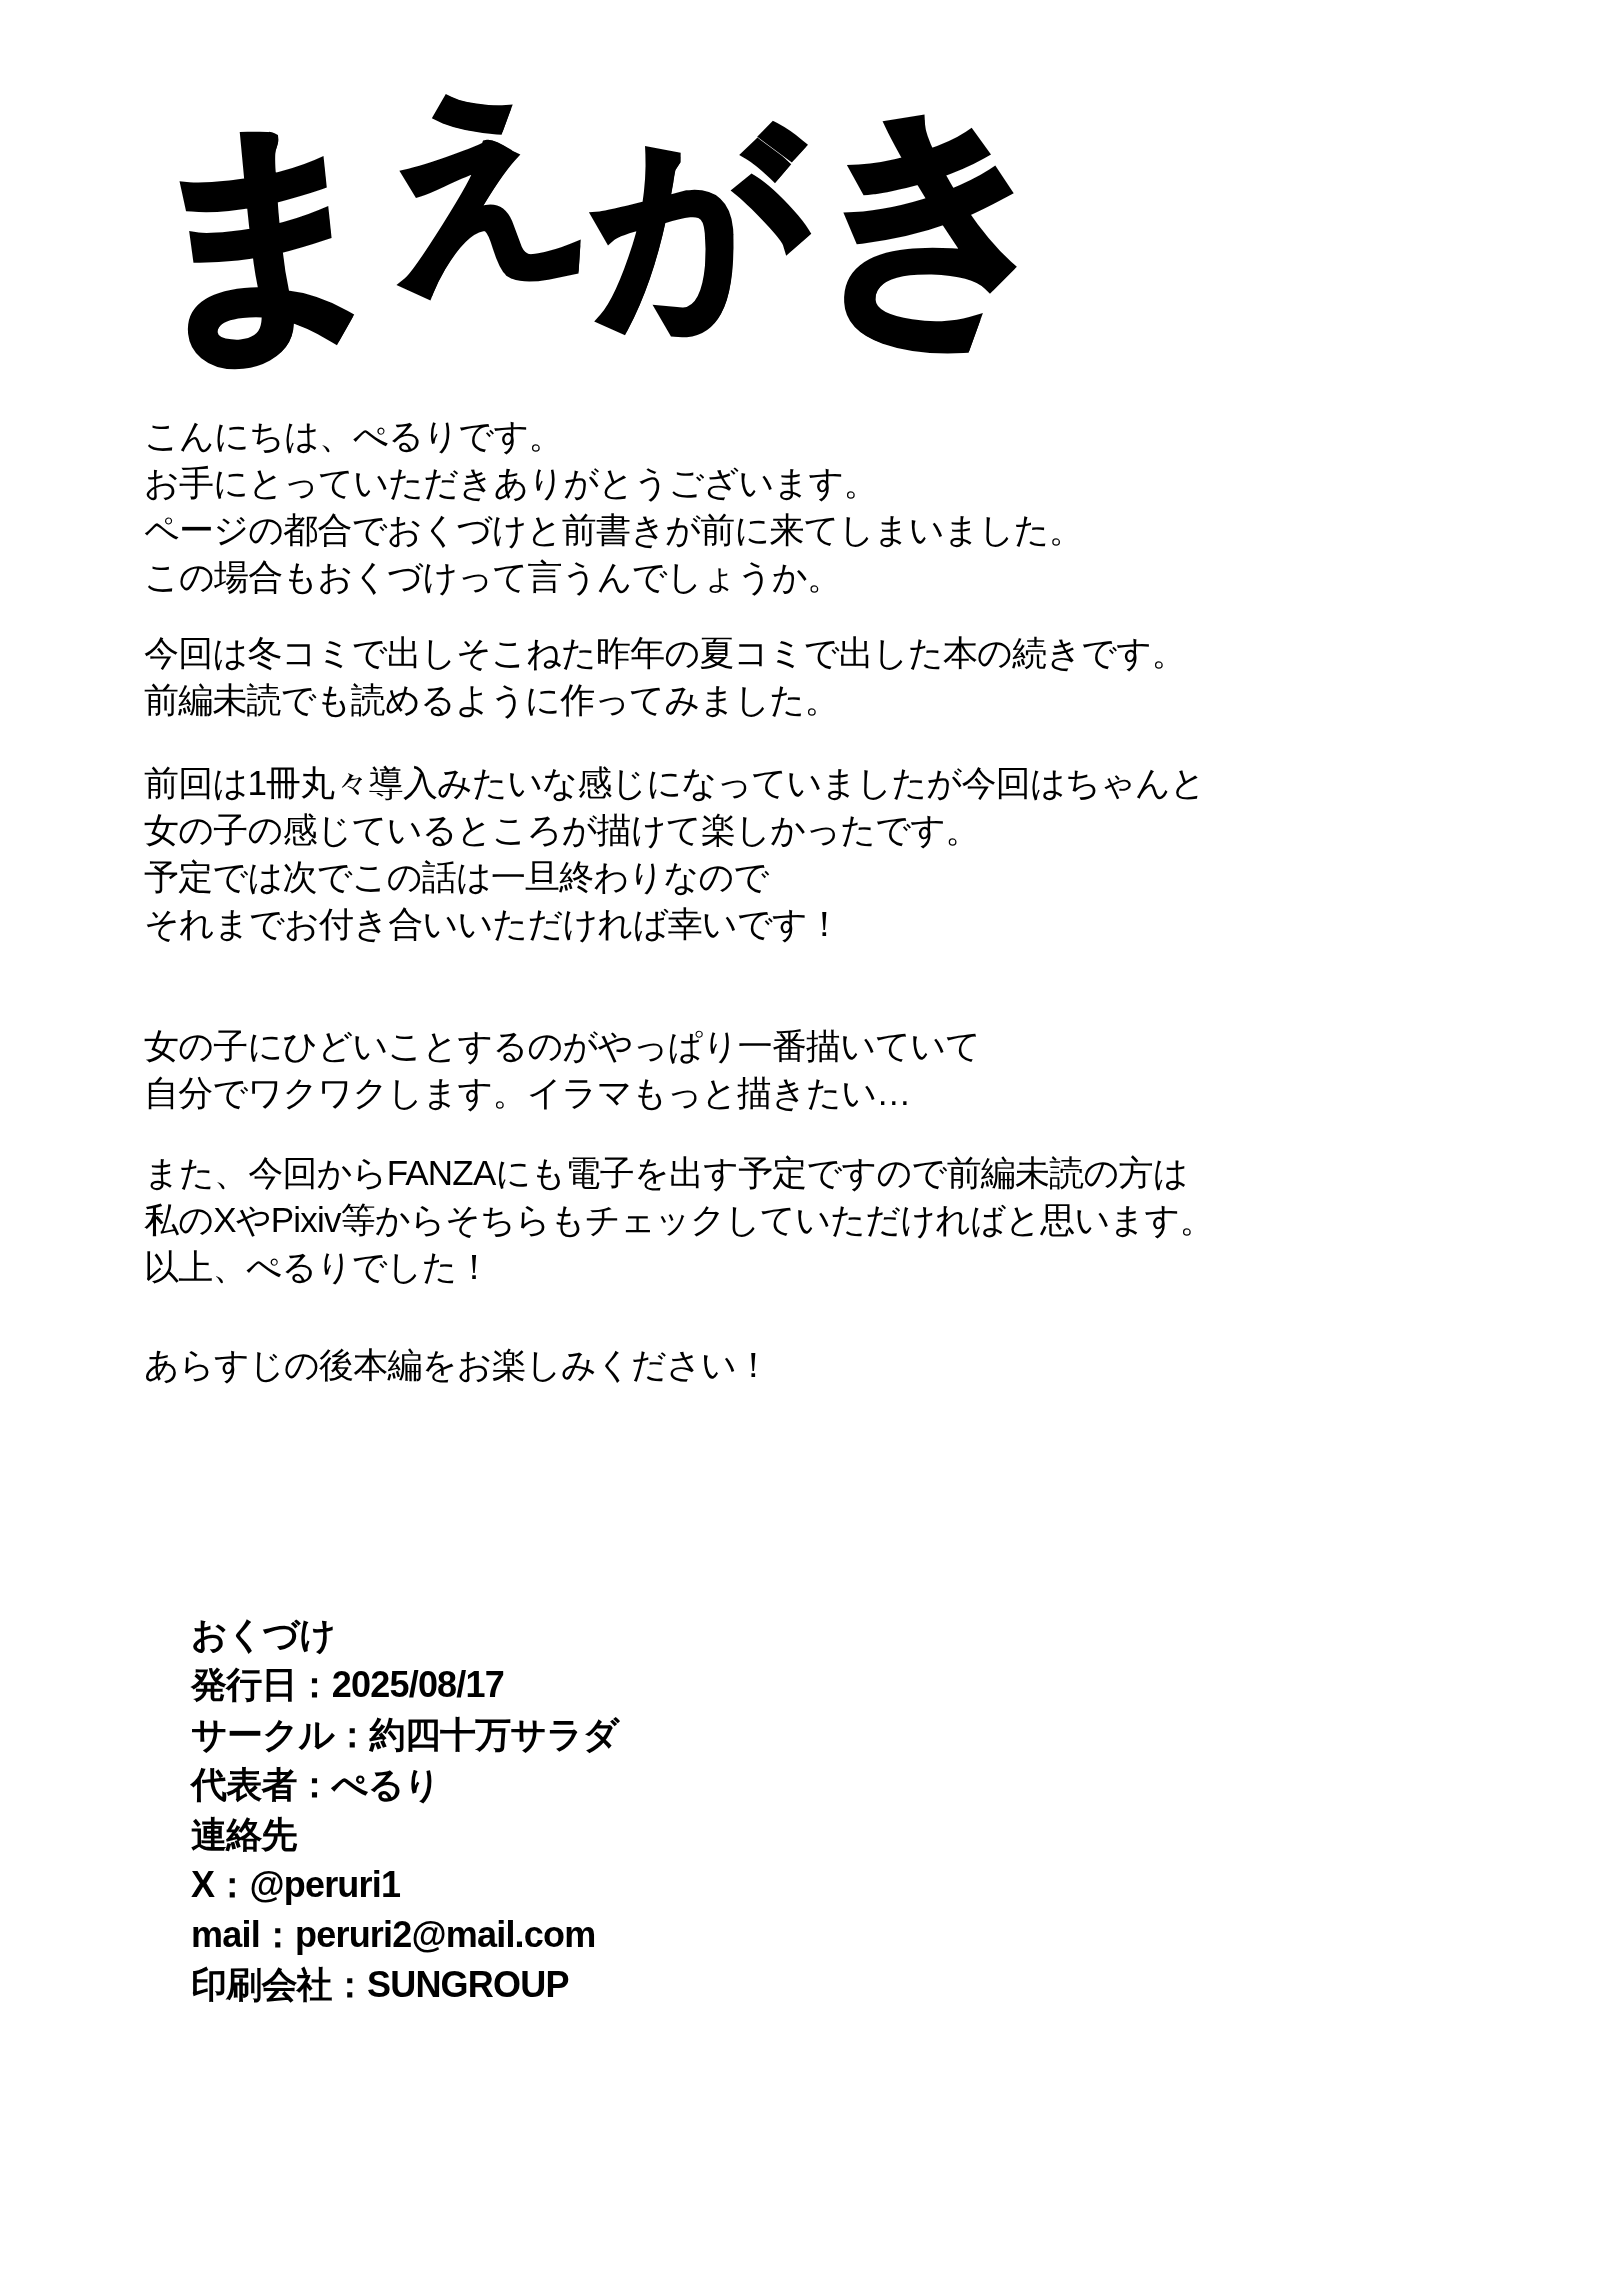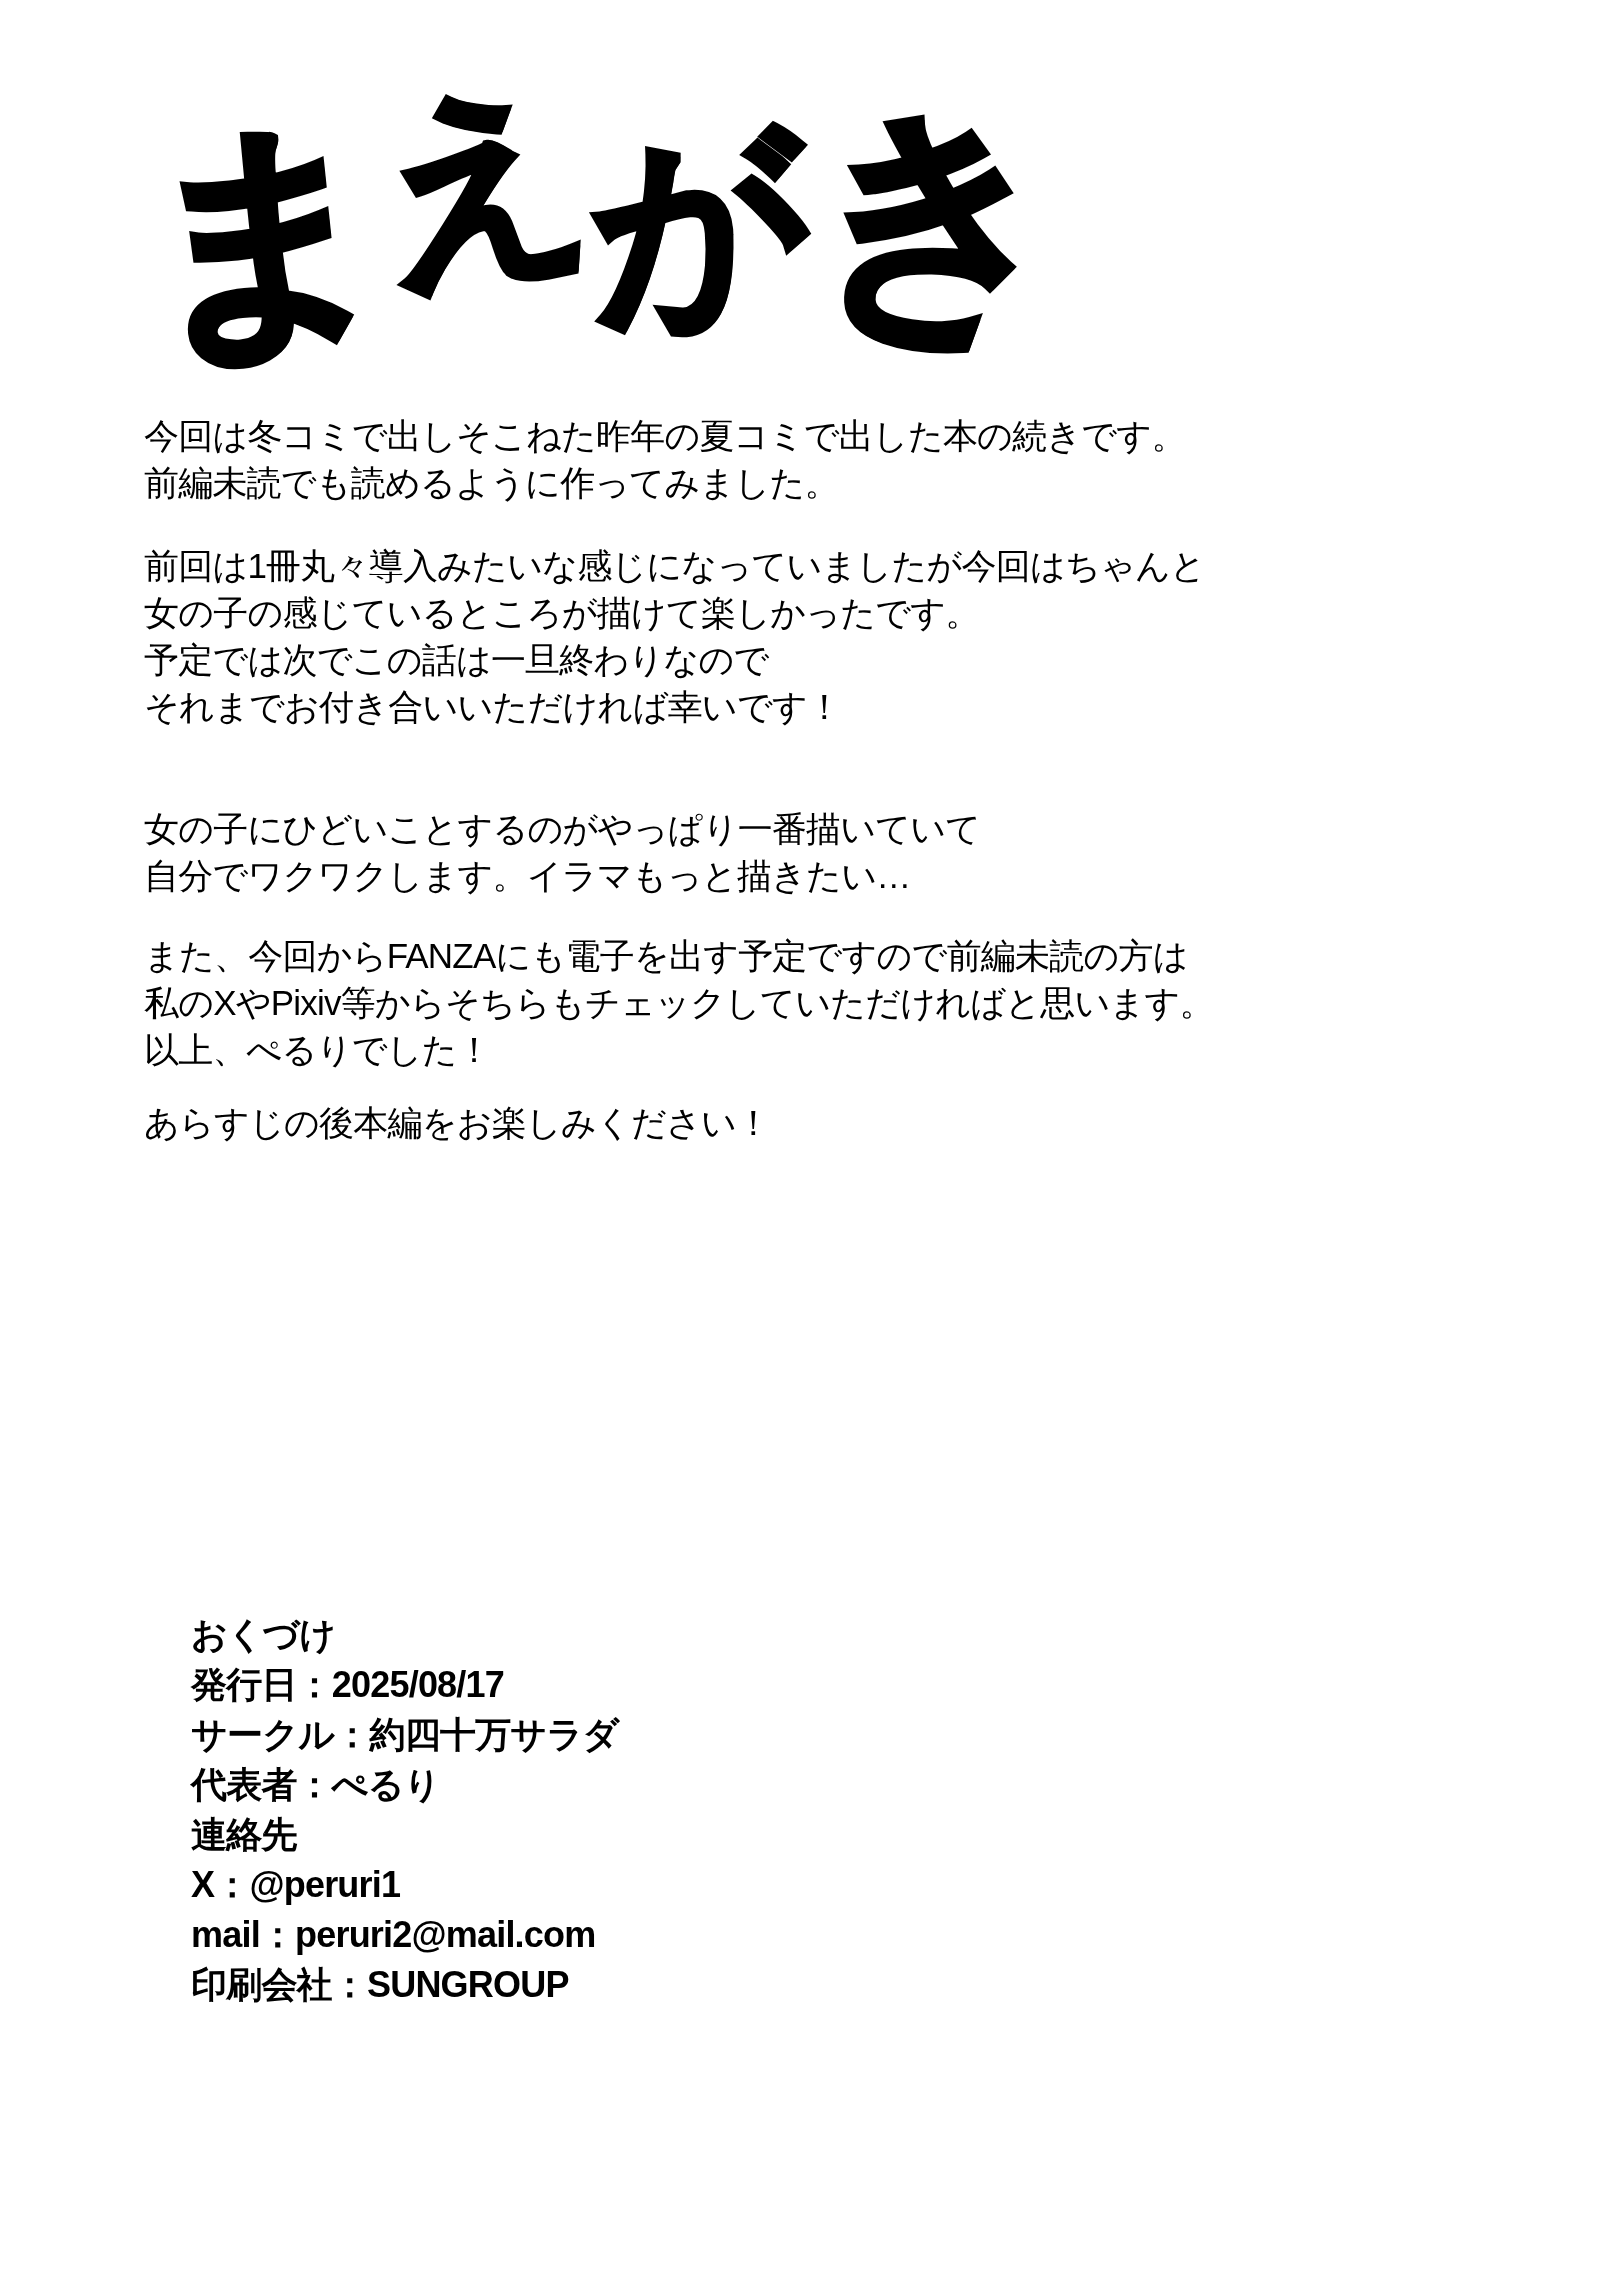--- a/index.html
+++ b/index.html
@@ -48,21 +48,21 @@
     line-height: 47px;
     letter-spacing: -0.8px;
     font-weight: 500;
   }
   .para { margin: 0; }
   .m-after-p0 { margin-bottom: 29px; }
   .m-after-p1 { margin-bottom: 36px; }
   .m-after-p2 { margin-bottom: 75px; }
   .m-after-p3 { margin-bottom: 33px; }
   .m-after-p4 { }
-  .m-after-p5 { margin-bottom: 26px; }
+  .m-after-p5 { margin-bottom: 51px; }
   .line { white-space: nowrap; }
 
   
   .colophon {
     position: absolute;
     left: 144px;
     top: 1610px;
     width: 1054px;
     font-size: 36px;
     line-height: 50px;
@@ -78,20 +78,26 @@
 <body>
 
 <div class="page">
 
   <div class="title" aria-label="まえがき">
     <span class="gl gl-0">ま</span><span class="gl gl-1">え</span><span class="gl gl-2">が</span><span class="gl gl-3">き</span>
   </div>
 
   <div class="preface">
 
+    <div class="para m-after-p0">
+      <div class="line">こんにちは、ぺるりです。</div>
+      <div class="line">お手にとっていただきありがとうございます。</div>
+      <div class="line">ページの都合でおくづけと前書きが前に来てしまいました。</div>
+      <div class="line">この場合もおくづけって言うんでしょうか。</div>
+    </div>
 
     <div class="para m-after-p1">
       <div class="line">今回は冬コミで出しそこねた昨年の夏コミで出した本の続きです。</div>
       <div class="line">前編未読でも読めるように作ってみました。</div>
     </div>
 
     <div class="para m-after-p2">
       <div class="line">前回は1冊丸々導入みたいな感じになっていましたが今回はちゃんと</div>
       <div class="line">女の子の感じているところが描けて楽しかったです。</div>
       <div class="line">予定では次でこの話は一旦終わりなので</div>

